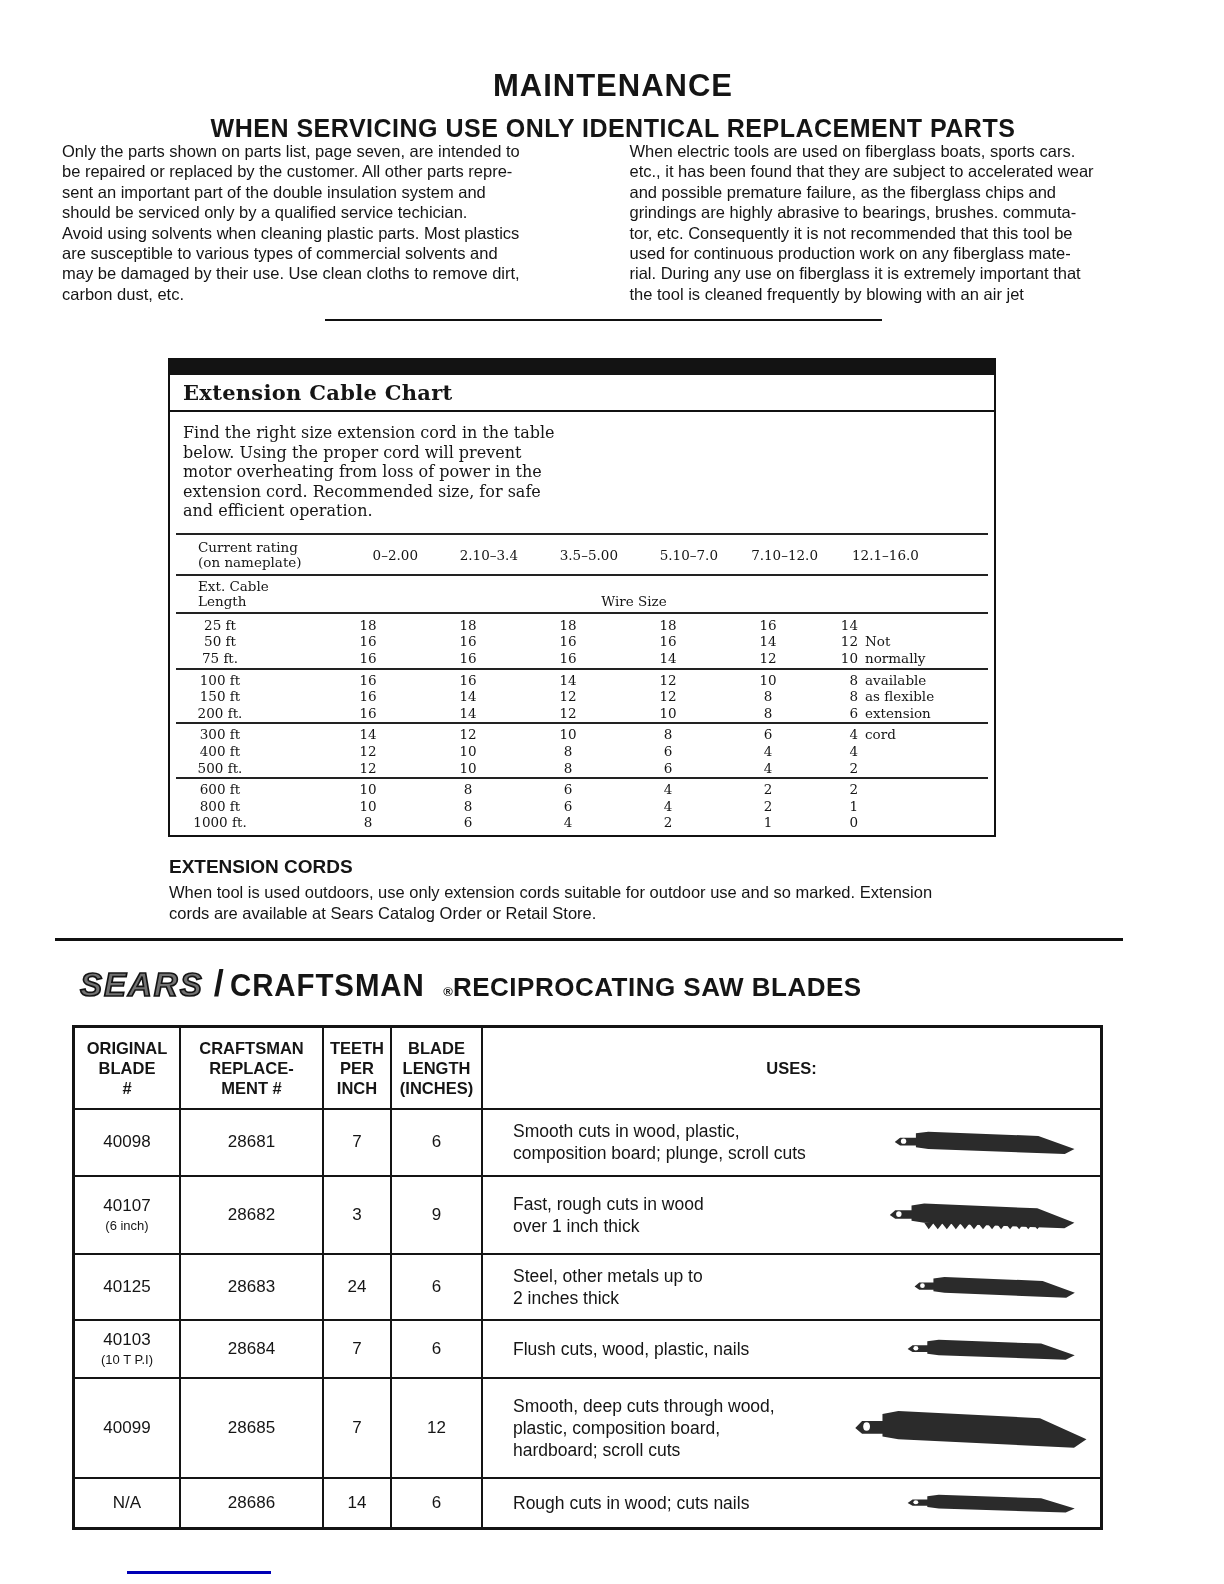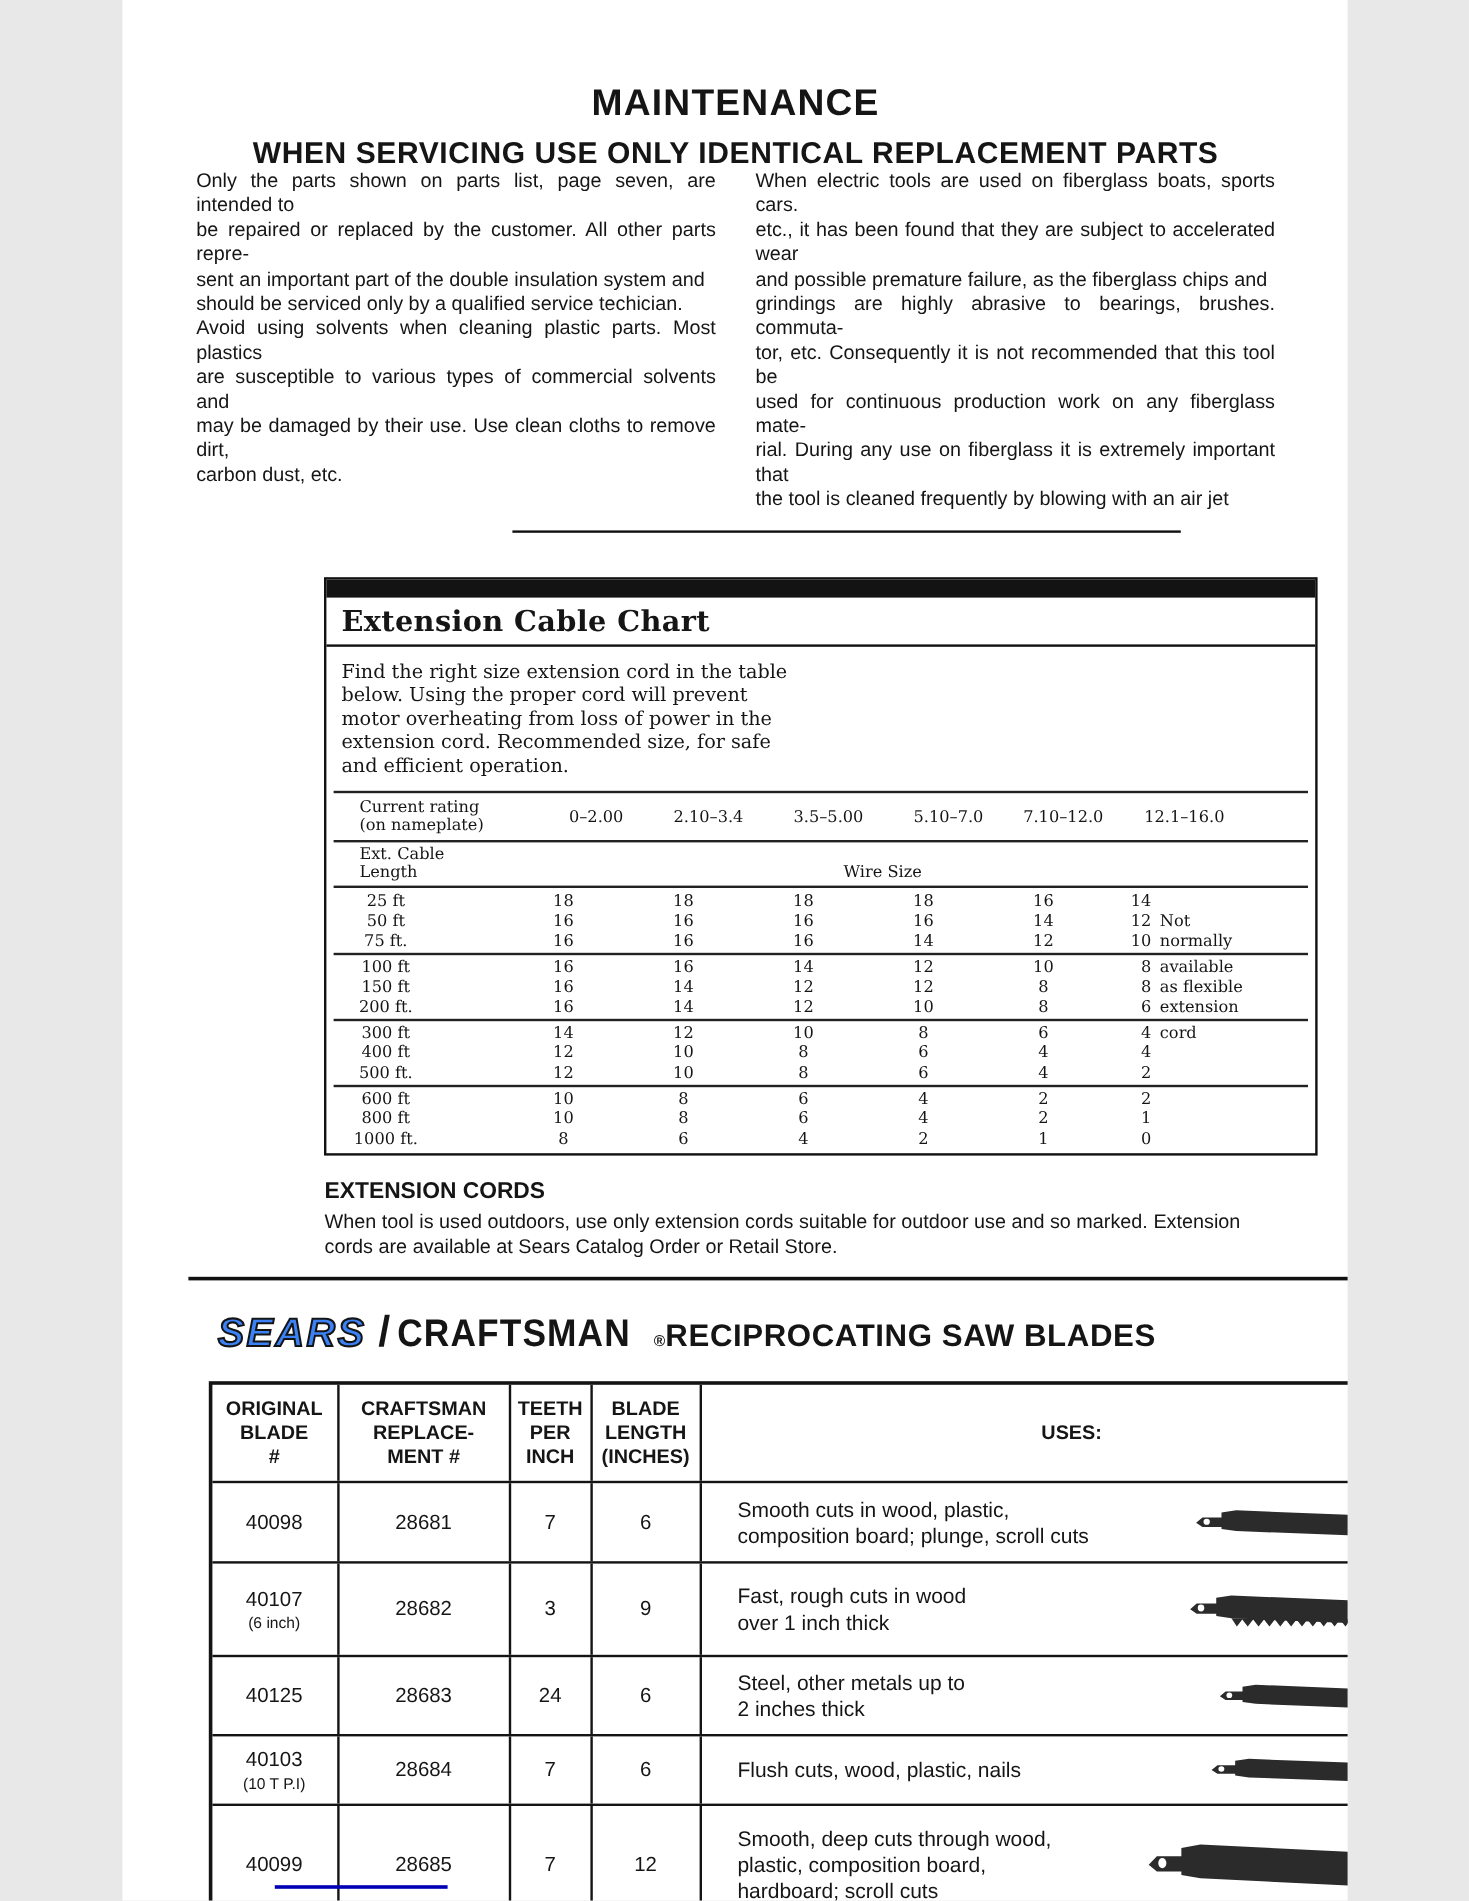--- a/index.html
+++ b/index.html
@@ -1,18 +1,18 @@
 <!DOCTYPE html>
 <html><head>
 <meta charset="utf-8">
 <style>
   html,body{margin:0;padding:0;background:#e8e8e8;}
   .page{
     position:relative;
-    width:1021px;height:1584px;
+    width:1224px;height:1584px;
     margin:0 auto;
     background:#ffffff;
     color:#151515;
     font-family:"Liberation Sans",sans-serif;
     overflow:hidden;
     box-sizing:border-box;
     padding:70px 60px 0 62px;
   }
   
   .h-main{
@@ -31,21 +31,21 @@
   .short-rule{margin:15px 0 0 263px;width:557px;height:0;border-top:2.5px solid #111;}
   .wide-rule{margin:14px 0 0 -7px;width:1068px;height:0;border-top:3.5px solid #111;}
   
   .chart-box{
     margin:37px 0 0 106px;width:828px;box-sizing:border-box;
     border:2.5px solid #111;
     font-family:"DejaVu Serif",serif;
   }
   .chart-blackbar{height:15px;background:#131313;}
   .chart-title{
-    font-size:24px;font-weight:700;padding:5px 0 5px 13px;
+    font-size:21px;font-weight:700;padding:5px 0 5px 13px;
     border-bottom:2.5px solid #111;letter-spacing:.3px;
   }
   .chart-intro{
     font-size:16px;line-height:19.5px;white-space:pre-line;
     padding:11px 0 12px 13px;
   }
   .ctable{border-top:2px solid #222;margin:0 6px 0 6px;}
   .crow,.chead-row,.csub-row{
     display:grid;
     grid-template-columns:142px 100px 100px 100px 100px 100px 172px;
@@ -66,21 +66,21 @@
   .crow .clast .v7{display:inline-block;width:40px;text-align:right;}
   .crow .clast .cnote{margin-left:7px;}
   .crow.gend{border-bottom:2px solid #222;padding-bottom:1px;margin-bottom:2px;}
   
   .ext-heading{font-size:19px;font-weight:700;margin:20px 0 6px 107px;line-height:1;}
   .ext-body{font-size:16.5px;line-height:21px;margin:0 0 0 107px;white-space:pre-line;}
   
   .brand-row{display:flex;align-items:baseline;margin:22px 0 0 18px;}
   .brand-sears{
     font-size:33px;font-weight:900;font-style:italic;letter-spacing:2px;
-    color:#3b82f6;-webkit-text-stroke:1.7px #141414;text-stroke:1.7px #141414;
+    color:#737373;-webkit-text-stroke:1.7px #141414;text-stroke:1.7px #141414;
   }
   .brand-slash{font-size:36px;font-weight:700;margin:0 6px 0 10px;}
   .brand-craftsman{
     font-size:32px;font-weight:900;letter-spacing:1px;
     transform:scaleX(.92);transform-origin:left;display:inline-block;
   }
   .brand-reg{font-size:13px;font-weight:700;margin-left:2px;}
   .blades-heading{font-size:26px;font-weight:700;letter-spacing:.5px;}
   
   .btable{

